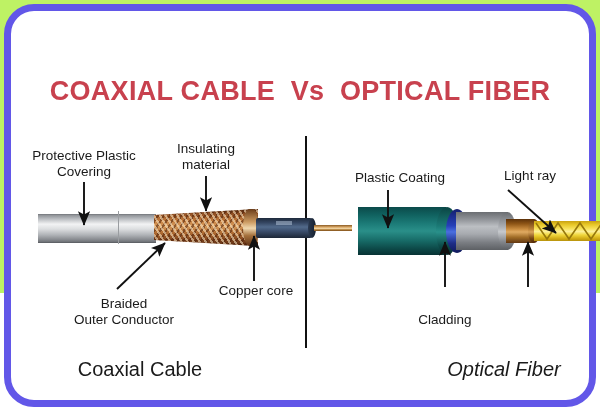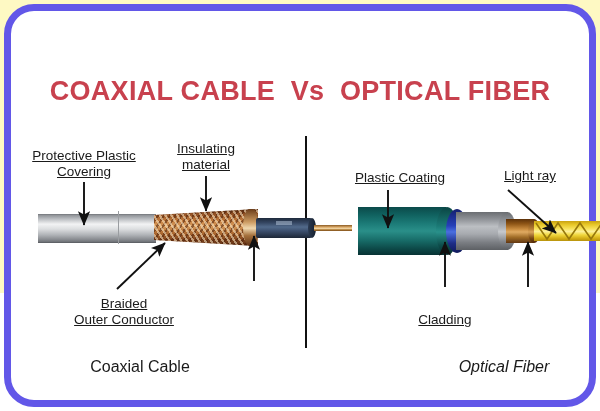--- a/index.html
+++ b/index.html
@@ -5,21 +5,21 @@
   html,body{margin:0;padding:0;}
   body{
     width:600px;height:411px;
     background:#ffffff;
     font-family:"Liberation Sans", sans-serif;
     overflow:hidden;
   }
   #stage{
     position:relative;
     width:600px;height:293px;
-    background:#fef9c3;
+    background:#bef264;
     box-sizing:border-box;
   }
   
   #frame{
     position:absolute;
     left:4px;top:4px;
     width:592px;height:403px;
     box-sizing:border-box;
     border:7px solid #6257e8;
     border-radius:30px;
@@ -44,26 +44,25 @@
     background:#111111;
   }
   
   .lbl{
     position:absolute;
     color:#1a1a1a;
     font-size:13.5px;
     line-height:16px;
     text-align:center;
     white-space:pre-line;
-    text-decoration:underline;
   }
   .caption{
     position:absolute;
     color:#1a1a1a;
-    font-size:16px;
+    font-size:20px;
     text-align:center;
   }
   
   #arrows{position:absolute;left:0;top:0;width:600px;height:411px;pointer-events:none;}
 
   
   #coax{position:absolute;left:38px;top:205px;width:250px;height:48px;}
   .coax-jacket{
     position:absolute;left:0;top:9px;width:118px;height:27px;
     background:linear-gradient(to bottom,
@@ -170,20 +169,21 @@
 
   <div class="lbl" style="left:16px;top:148px;width:136px;">Protective Plastic
 Covering</div>
 
   <div class="lbl" style="left:58px;top:296px;width:132px;">Braided
 Outer Conductor</div>
 
   <div class="lbl" style="left:163px;top:141px;width:86px;">Insulating
 material</div>
 
+  <div class="lbl" style="left:208px;top:283px;width:96px;">Copper core</div>
 
   <div id="coax">
     <div class="coax-jacket"></div>
     <div class="coax-jacket-cut"></div>
     <div class="coax-braid"></div>
     <div class="coax-braid-end"></div>
     <div class="coax-diel"></div>
     <div class="coax-diel-cap"></div>
     <div class="coax-diel-gloss"></div>
     <div class="coax-wire"></div>

